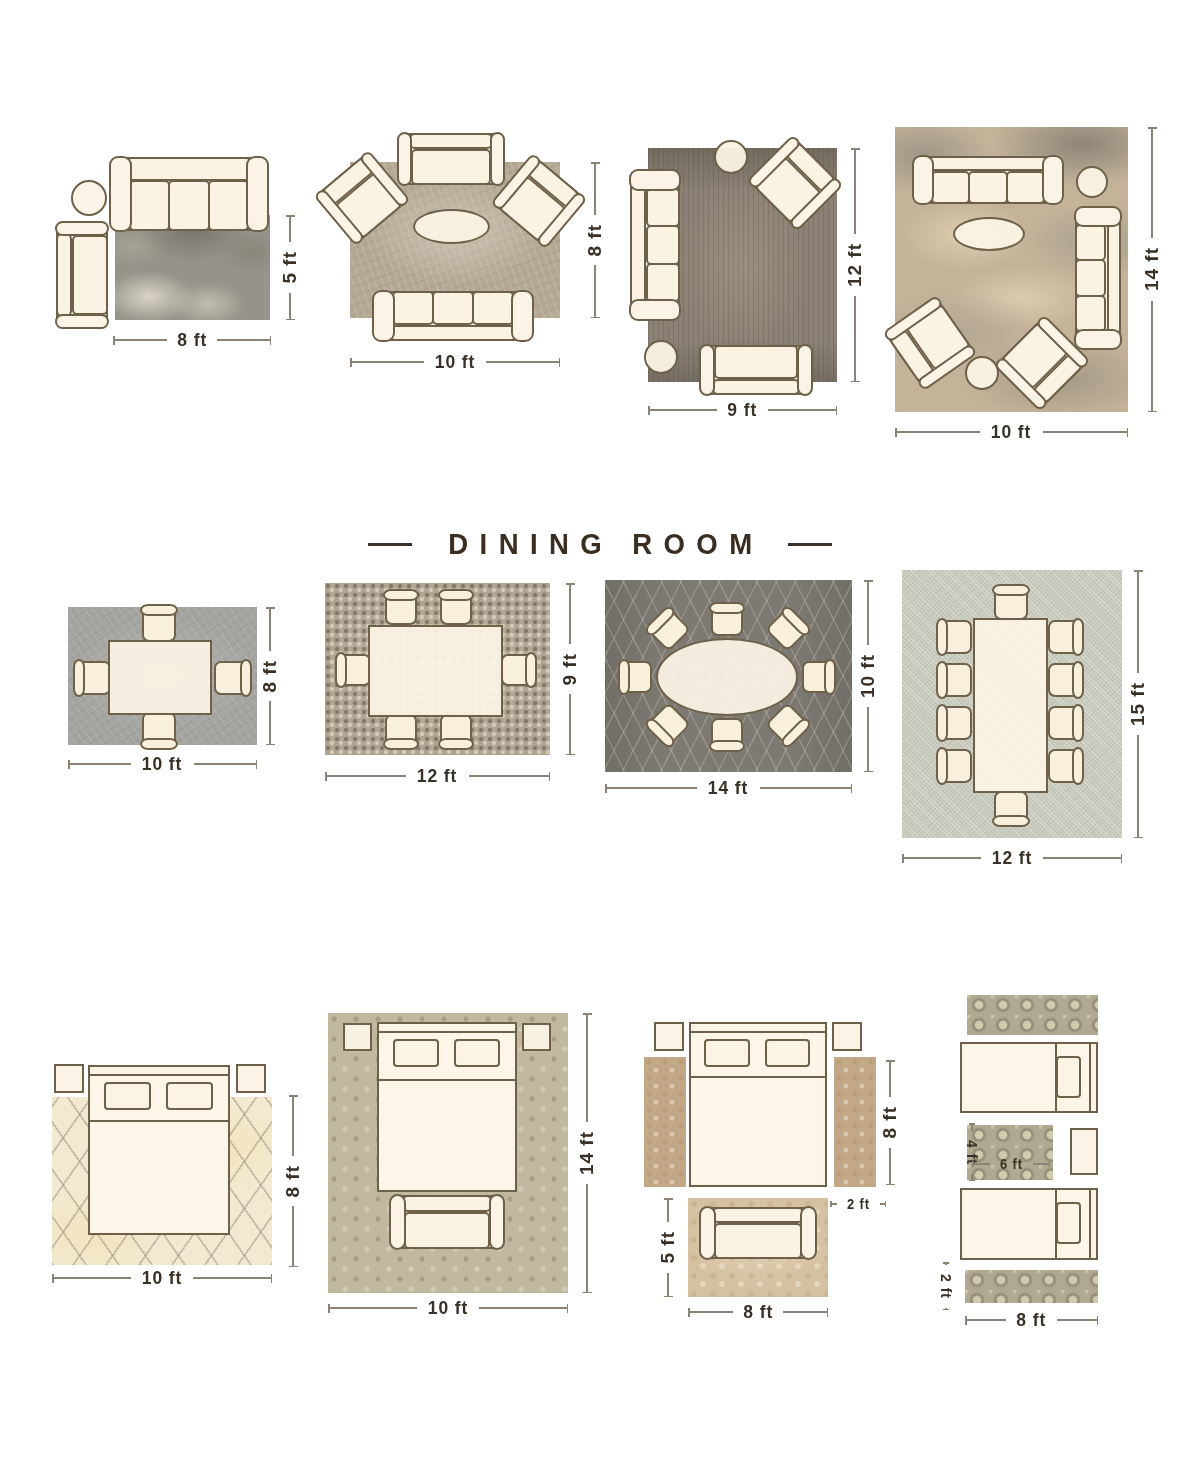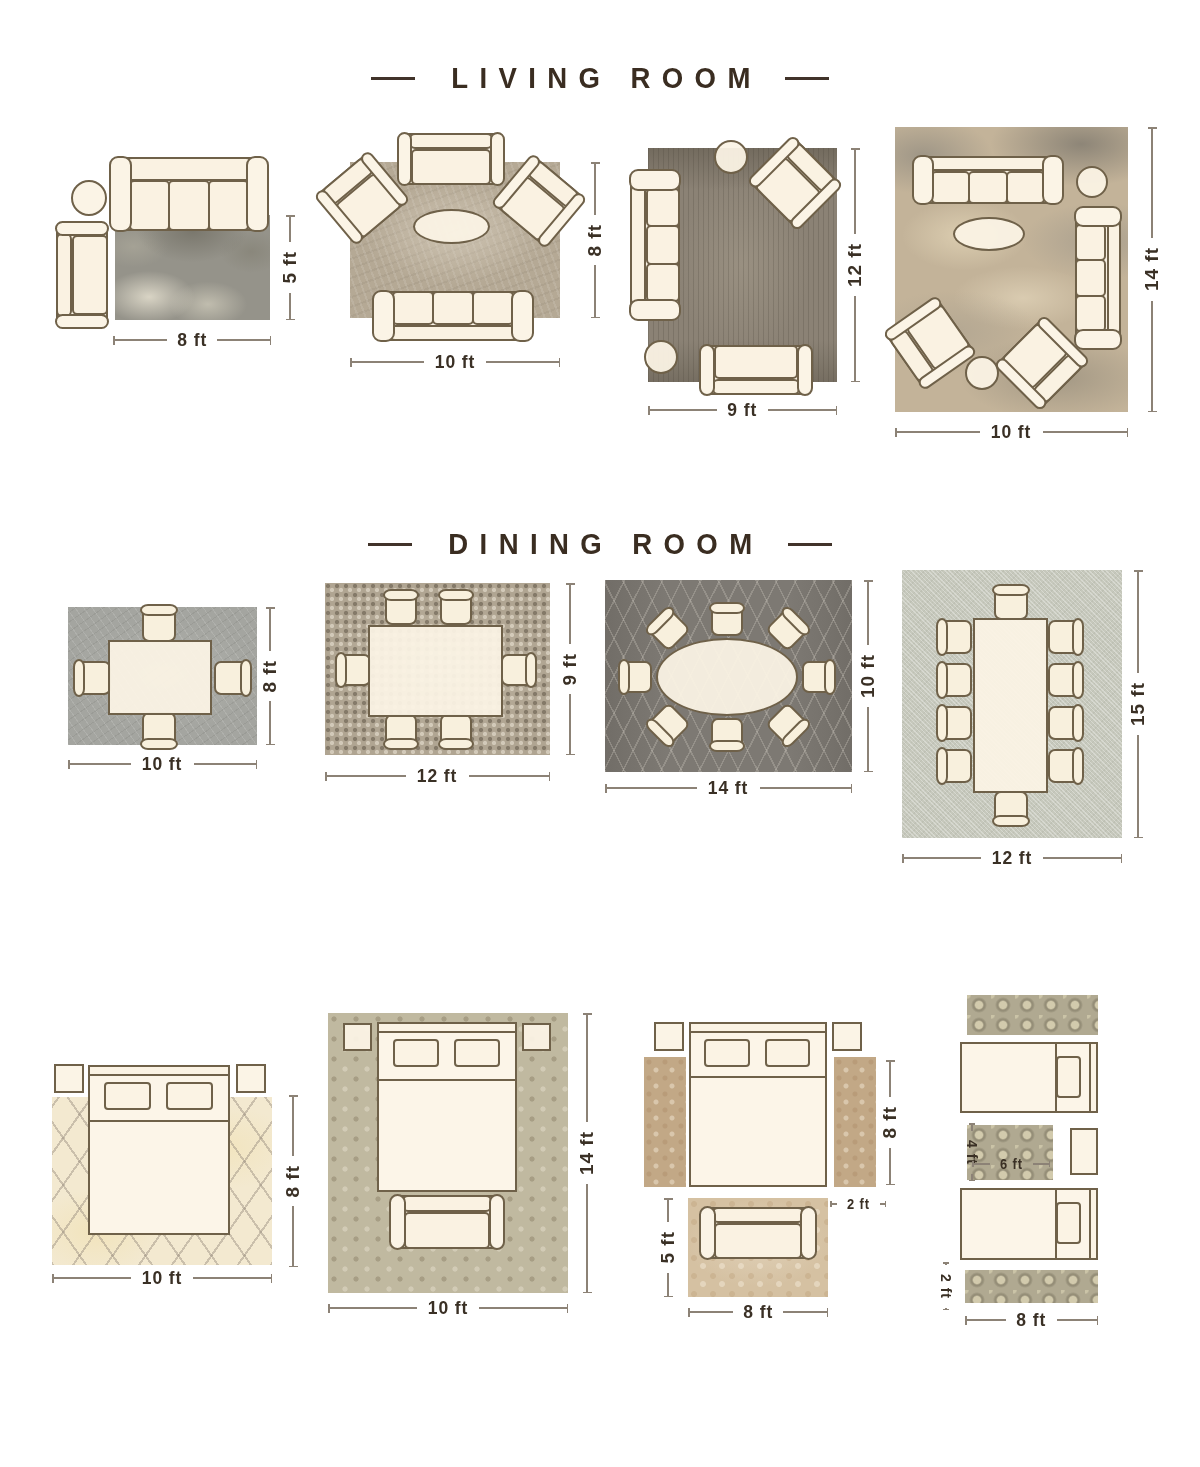--- a/index.html
+++ b/index.html
@@ -126,25 +126,20 @@
   .dim-v.cw .lb{transform:none;}
   .dim.sm .tk{width:auto;height:auto;}
   .dim-h.sm .tk{width:1.5px;height:6px;}
   .dim-v.sm .tk{height:1.5px;width:6px;}
 </style>
 </head>
 <body>
 
 <div class="canvas">
 
-  <div class="sec-title" style="top:62px;">
-    <span class="dash"></span>
-    <h2 class="t">LIVING ROOM</h2>
-    <span class="dash"></span>
-  </div>
 
   <div class="rug rugA" style="left:115px;top:215px;width:155px;height:105px;"></div>
   <div class="f rd sofa" style="left:110px;top:157px;width:158px;height:74px;">
       <div class="bk"></div>
       <div class="seats">
         <i class=""></i>
         <i class=""></i>
         <i class=""></i>
       </div>
       <div class="arm l"></div>

